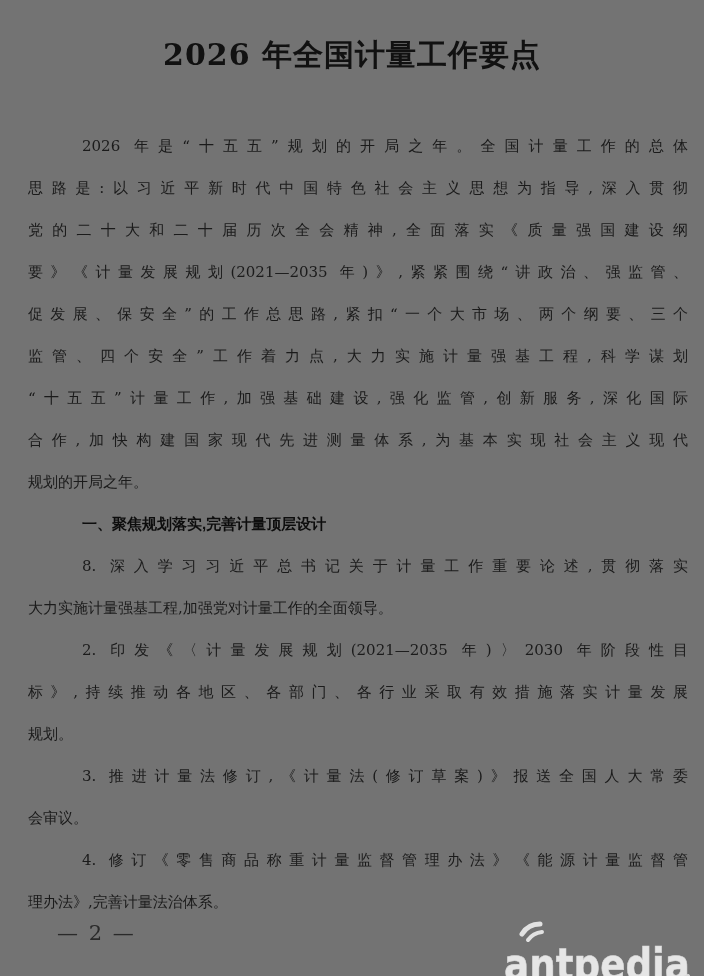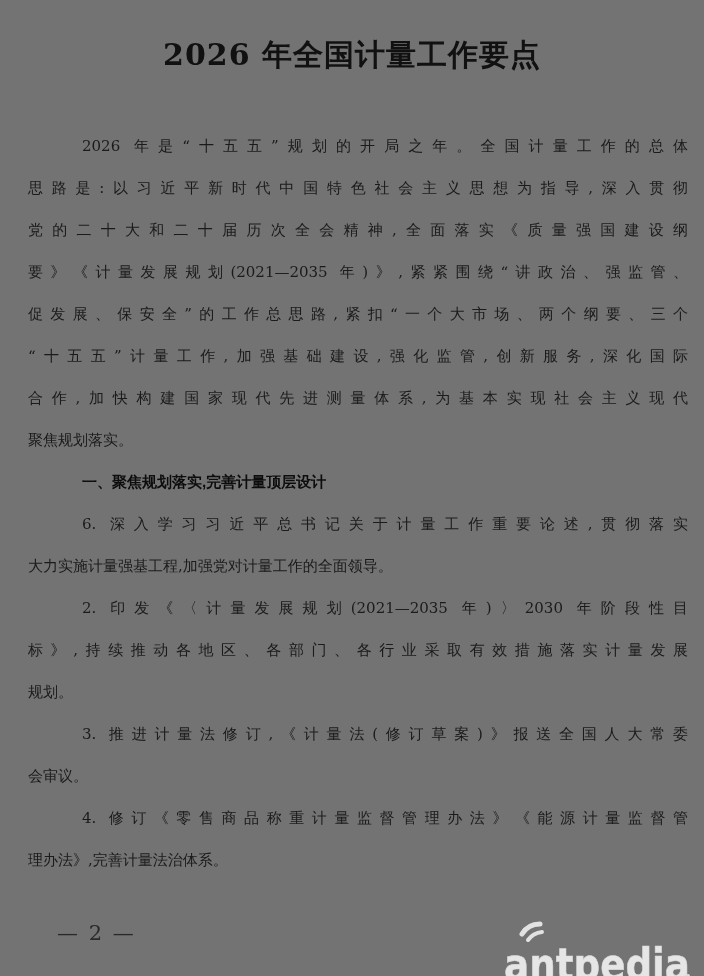--- a/index.html
+++ b/index.html
@@ -71,25 +71,26 @@
 <div class="page">
 
   <div class="doc-title">2026 年全国计量工作要点</div>
 
   <div class="doc-body">
     <div class="line jl indent">2026 年是“十五五”规划的开局之年。全国计量工作的总体</div>
     <div class="line jl">思路是:以习近平新时代中国特色社会主义思想为指导,深入贯彻</div>
     <div class="line jl">党的二十大和二十届历次全会精神,全面落实《质量强国建设纲</div>
     <div class="line jl">要》《计量发展规划(2021—2035 年)》,紧紧围绕“讲政治、强监管、</div>
     <div class="line jl">促发展、保安全”的工作总思路,紧扣“一个大市场、两个纲要、三个</div>
+    <div class="line jl">监管、四个安全”工作着力点,大力实施计量强基工程,科学谋划</div>
     <div class="line jl">“十五五”计量工作,加强基础建设,强化监管,创新服务,深化国际</div>
     <div class="line jl">合作,加快构建国家现代先进测量体系,为基本实现社会主义现代</div>
-    <div class="line">聚焦规划落实。</div>
+    <div class="line">规划的开局之年。</div>
     <div class="line indent heading">一、聚焦规划落实,完善计量顶层设计</div>
-    <div class="line jl indent">6. 深入学习习近平总书记关于计量工作重要论述,贯彻落实</div>
+    <div class="line jl indent">8. 深入学习习近平总书记关于计量工作重要论述,贯彻落实</div>
     <div class="line">大力实施计量强基工程,加强党对计量工作的全面领导。</div>
     <div class="line jl indent">2. 印发《〈计量发展规划(2021—2035 年)〉2030 年阶段性目</div>
     <div class="line jl">标》,持续推动各地区、各部门、各行业采取有效措施落实计量发展</div>
     <div class="line">规划。</div>
     <div class="line jl indent">3. 推进计量法修订,《计量法(修订草案)》报送全国人大常委</div>
     <div class="line">会审议。</div>
     <div class="line jl indent">4. 修订《零售商品称重计量监督管理办法》《能源计量监督管</div>
     <div class="line">理办法》,完善计量法治体系。</div>
   </div>
 

